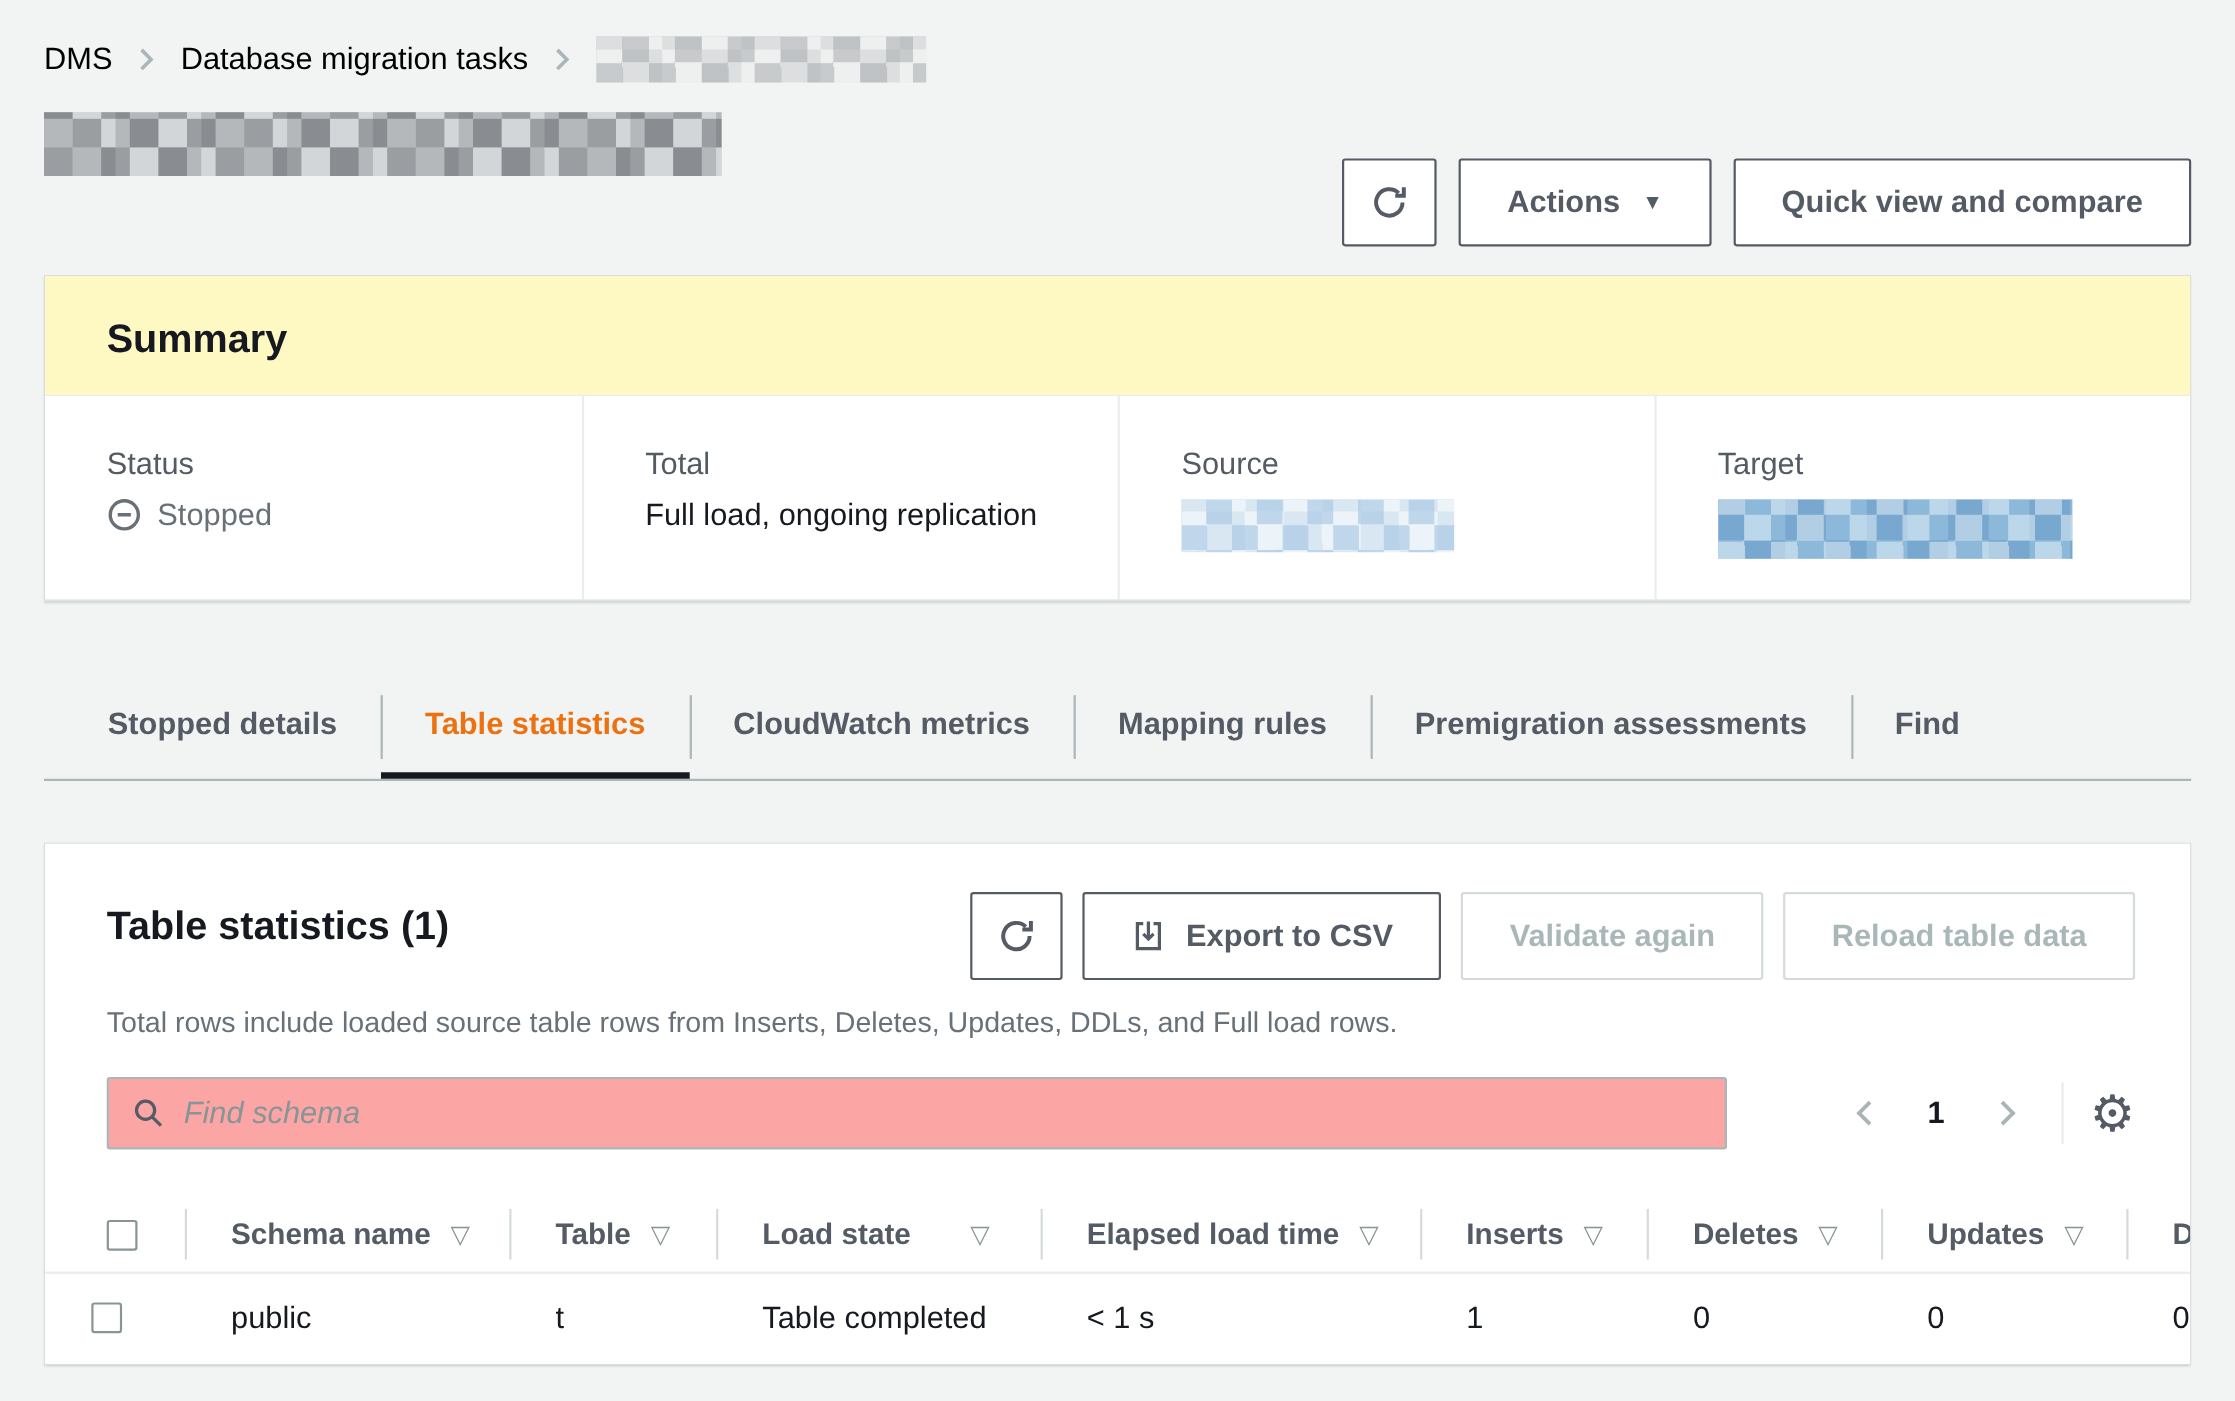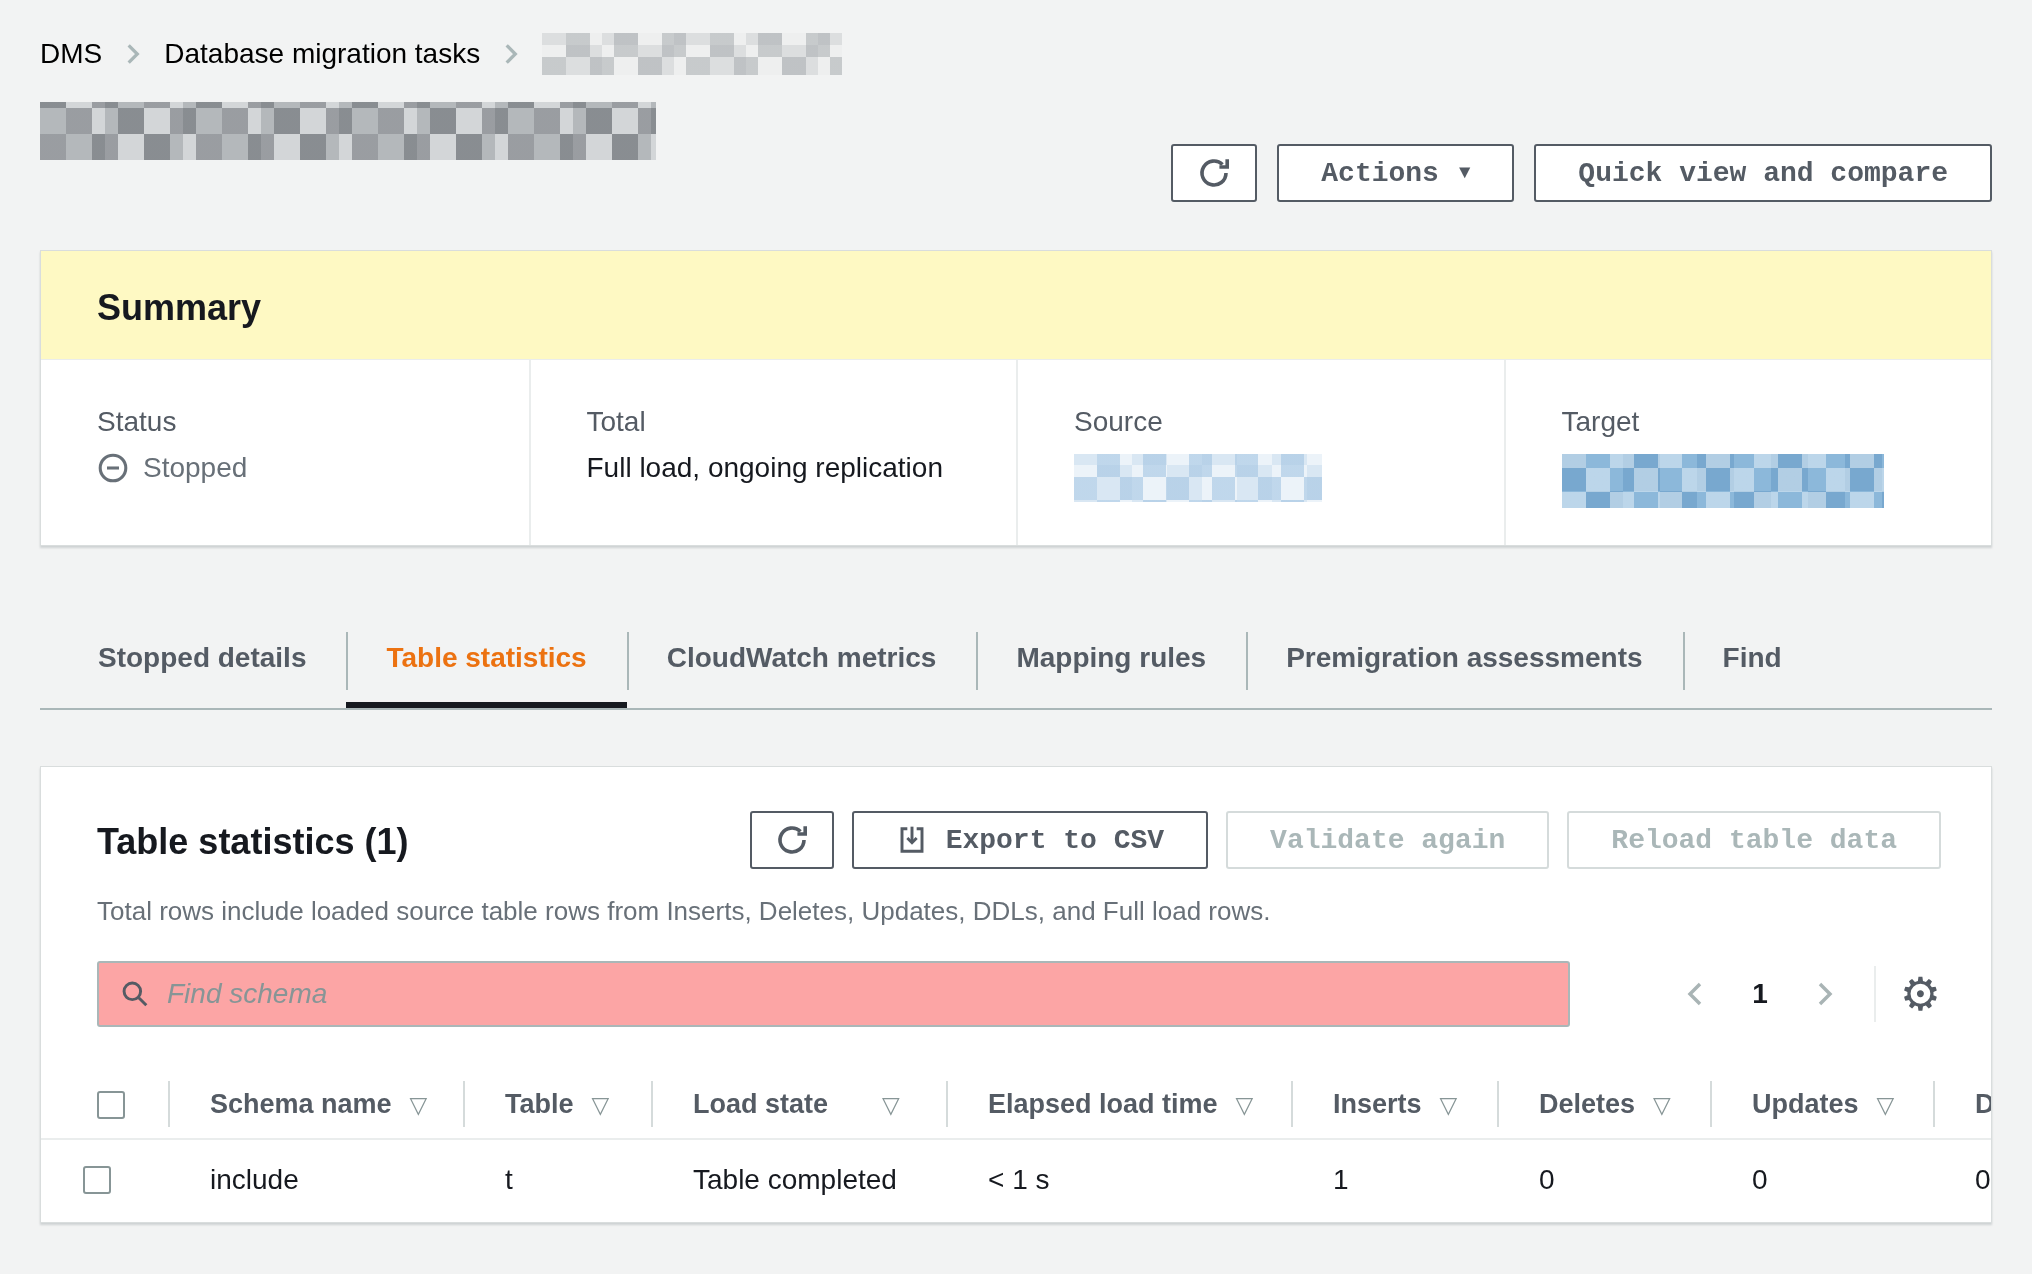--- a/index.html
+++ b/index.html
@@ -40,23 +40,23 @@
       repeating-conic-gradient(rgba(235,243,249,0.5) 0% 25%, transparent 0% 50%),
       repeating-conic-gradient(rgba(90,145,190,0.4) 0% 25%, transparent 0% 50%);
     background-size:48px 48px,74px 74px; background-position:0 14px,24px 0;
   }
 
   
   .page-header { margin-top:28px; height:110px; display:flex; justify-content:space-between; align-items:flex-start; }
   .header-actions { display:flex; gap:20px; margin-top:42px; }
 
   
-  .btn { display:inline-flex; align-items:center; justify-content:center; height:58px; padding:0 42px;
+  .btn { display:inline-flex; align-items:center; justify-content:center; height:80px; padding:0 42px;
          background:#fff; border:2px solid #545b64; border-radius:3px;
-         font-family:Liberation Mono, monospace; font-size:28px; font-weight:bold; color:#545b64; cursor:pointer; white-space:nowrap; }
+         font-family:Liberation Sans, sans-serif; font-size:28px; font-weight:bold; color:#545b64; cursor:pointer; white-space:nowrap; }
   .btn-icon { width:86px; padding:0; }
   .btn .caret { font-size:19px; margin-left:20px; line-height:1; }
   .btn svg { display:block; }
   .btn-label-gap { margin-left:18px; }
   .btn.disabled { border-color:#d5dbdb; color:#aab7b8; cursor:default; }
 
   
   .card { background:#fff; border:1px solid #d9dddd; box-shadow:0 2px 2px rgba(0,28,36,0.15); }
   .summary-card { margin-top:38px; }
   .card-header { background:#fef9c3; border-bottom:1px solid #eaeded; padding:36px 56px 30px; }
@@ -280,21 +280,21 @@
           <span class="sort">▽</span>
         </div>
         <div class="th">
           <span>D</span>
         </div>
       </div>
       <div class="table-row trow">
         <div class="td td-check">
             <span class="checkbox"></span>
           </div>
-        <div class="td">include</div>
+        <div class="td">public</div>
         <div class="td">t</div>
         <div class="td">Table completed</div>
         <div class="td">&lt; 1 s</div>
         <div class="td">1</div>
         <div class="td">0</div>
         <div class="td">0</div>
         <div class="td">0</div>
       </div>
     </div>
   </section>

